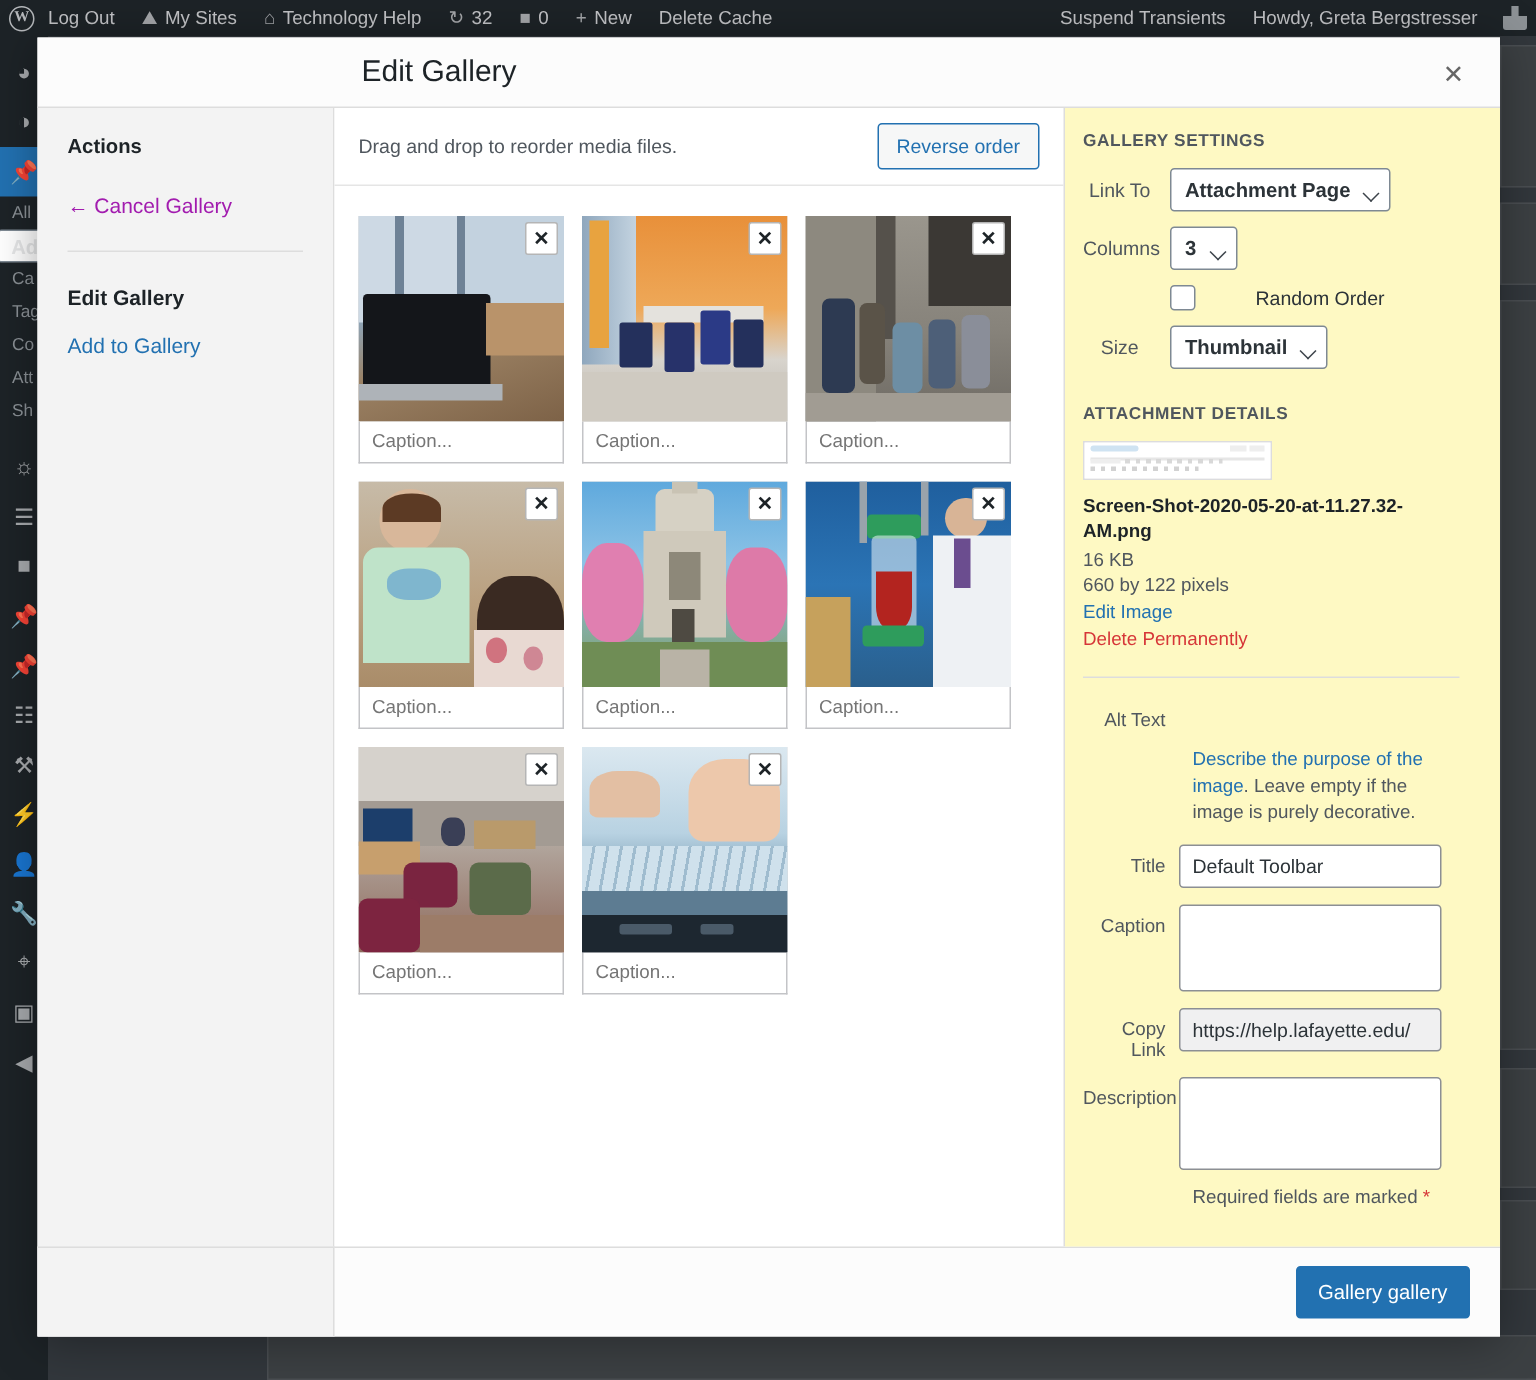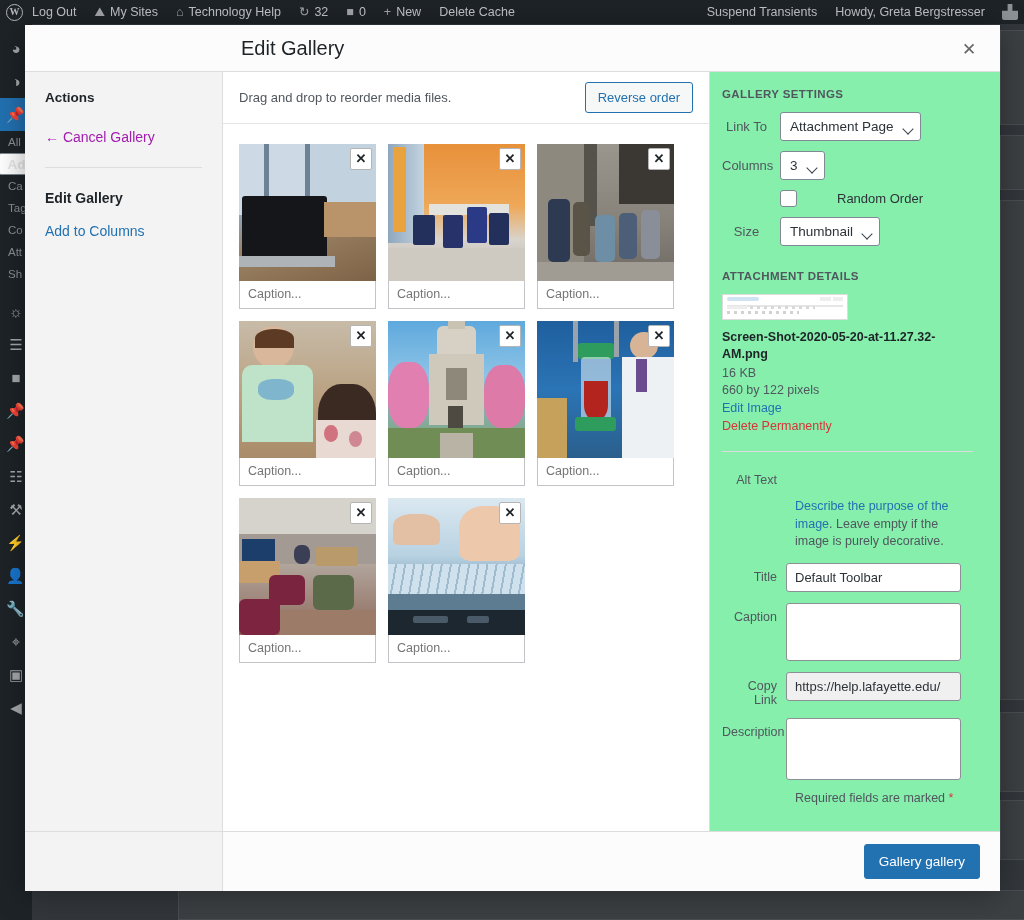--- a/index.html
+++ b/index.html
@@ -144,37 +144,37 @@
     font-size: 12.5px; color: #757575; padding: 0 8px; line-height: 27px;
     background: #fff; cursor: text; overflow: hidden; white-space: nowrap;
   }
 
   
   .ph { position: absolute; inset: 0; }
   .ph i { position: absolute; display: block; }
 
   
   .settings-col {
-    width: 290px; flex: none; background: #86efac;
+    width: 290px; flex: none; background: #fef9c3;
     padding: 16px 27px 0 12px; overflow: hidden; position: relative;
   }
   .sec-head {
     font-size: 11.5px; font-weight: bold; color: #50575e;
     letter-spacing: .4px; margin-bottom: 12px;
   }
   .row { display: flex; align-items: center; margin-bottom: 10px; }
   .row-lbl {
     width: 58px; flex: none; text-align: center; padding-right: 9px;
     font-size: 13px; color: #50575e;
   }
   .sel {
     appearance: none; -webkit-appearance: none;
     background: #fff; border: 1px solid #7e8993; border-radius: 3px;
     font-size: 13.5px; color: #2c3338; padding: 6px 26px 6px 9px;
-    font-family: inherit; cursor: pointer;
+    font-family: inherit; cursor: pointer; font-weight: bold;
   }
   .sel-wrap { position: relative; display: inline-block; }
   .sel-wrap::after {
     content: ""; position: absolute; right: 9px; top: 13px;
     width: 7px; height: 7px; border-right: 1.6px solid #3c434a;
     border-bottom: 1.6px solid #3c434a; transform: rotate(45deg);
     pointer-events: none;
   }
   .cbrow { display: flex; align-items: center; margin: 4px 0 10px 58px; }
   .cbox {
@@ -358,21 +358,21 @@
     <div class="modal-body">
 
       <div class="actions-col">
         <div class="actions-title">Actions</div>
         <a class="cancel-link">
           <span>←</span>
           <span>Cancel Gallery</span>
         </a>
         <div class="act-sep"></div>
         <div class="edit-gallery-label">Edit Gallery</div>
-        <a class="add-link">Add to Columns</a>
+        <a class="add-link">Add to Gallery</a>
       </div>
 
       <div class="gallery-col">
         <div class="gallery-toolbar">
           <span class="drag-hint">Drag and drop to reorder media files.</span>
           <button class="reverse-btn">Reverse order</button>
         </div>
 
         <div class="gallery-grid">
 

